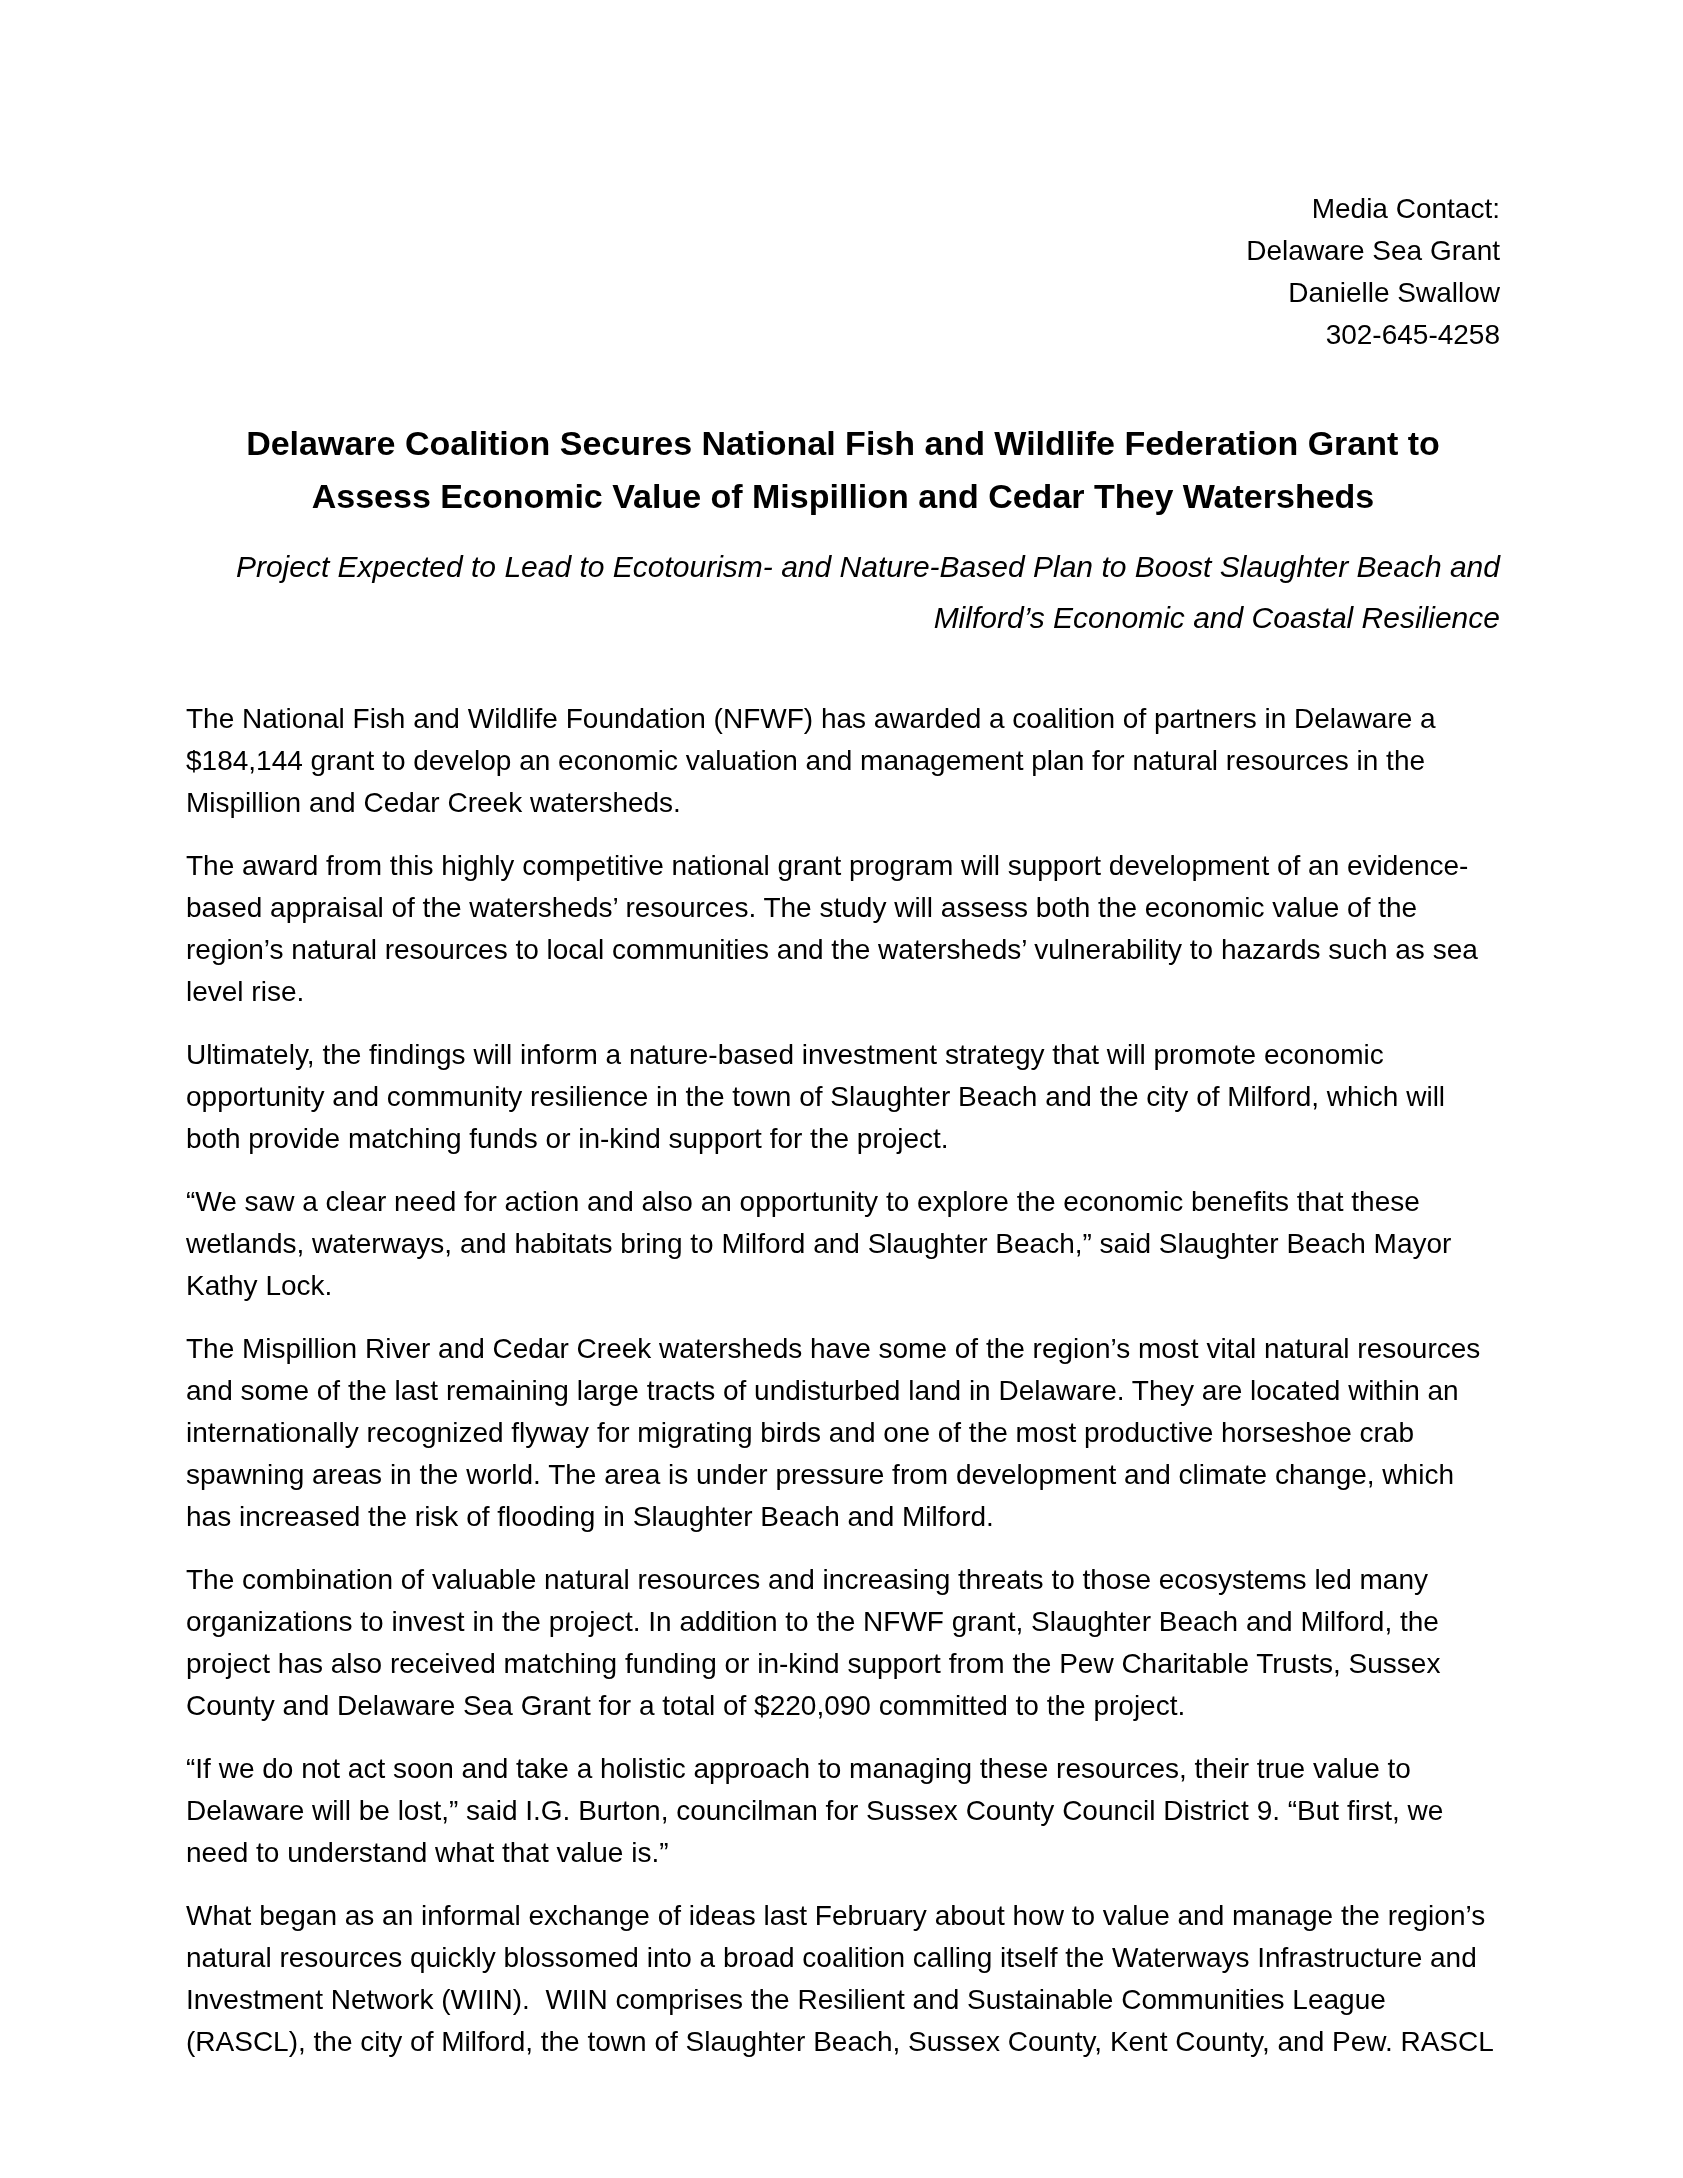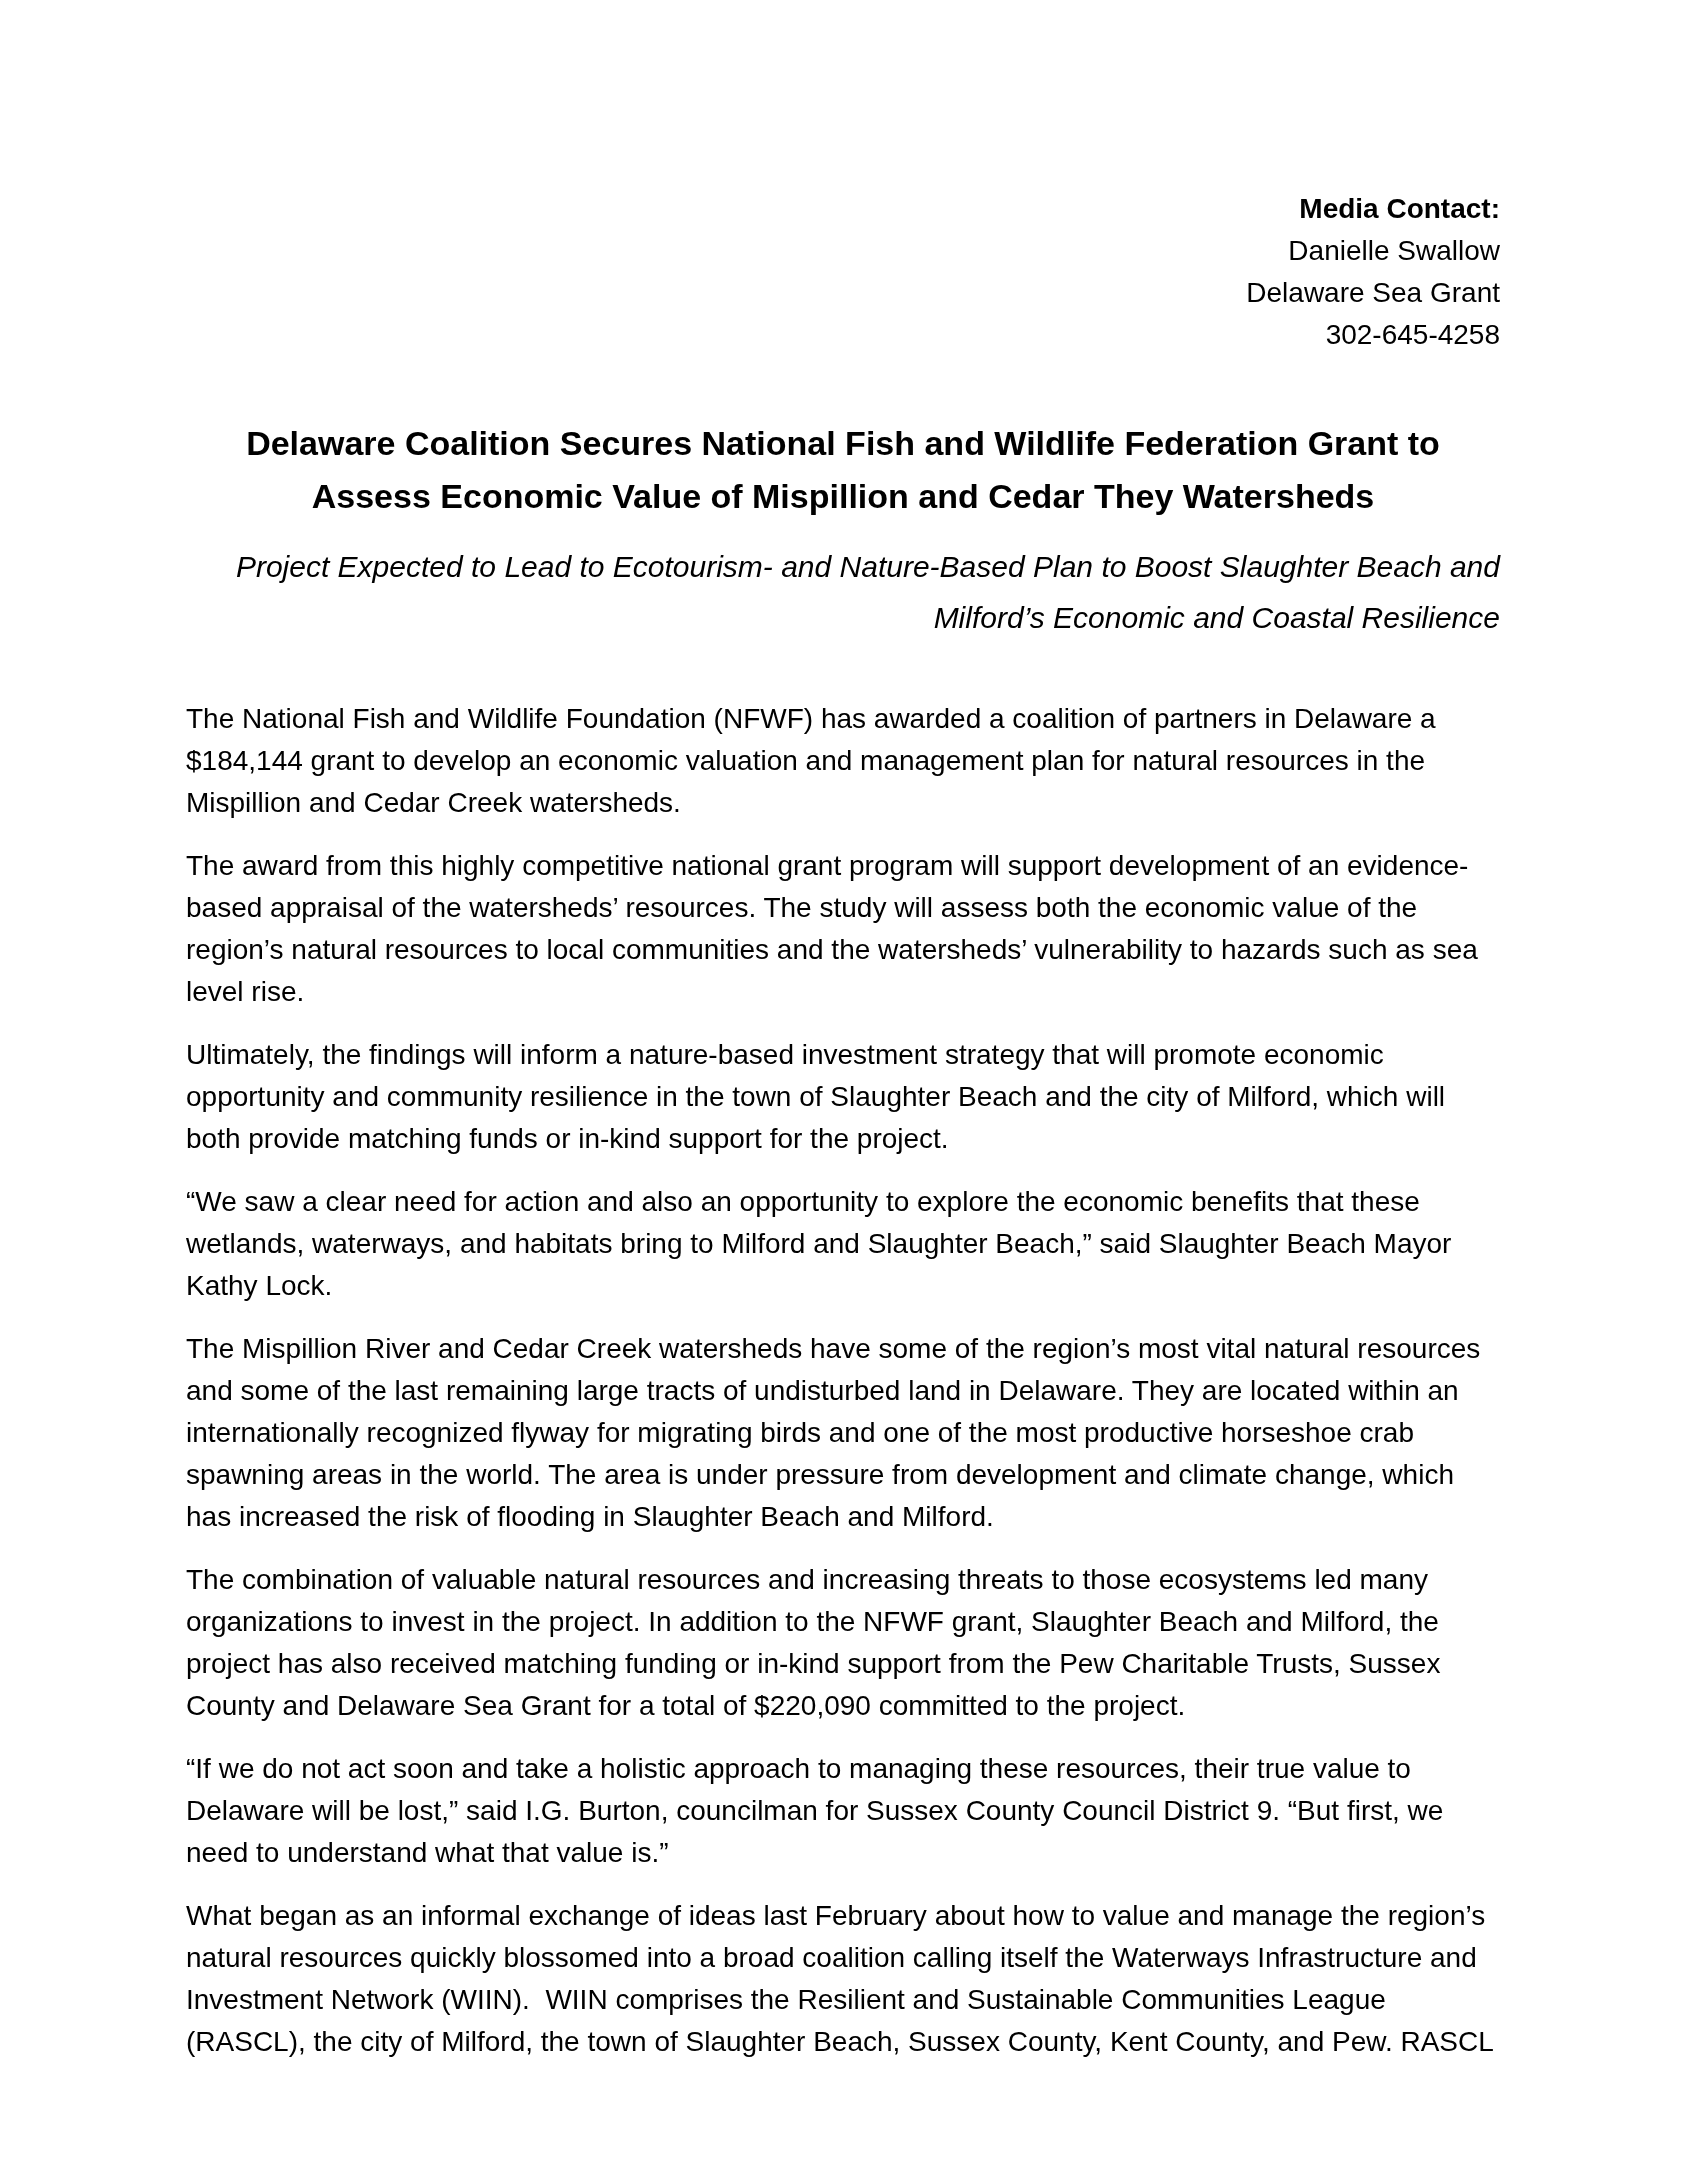--- a/index.html
+++ b/index.html
@@ -17,21 +17,21 @@
     box-sizing: border-box;
     padding: 188px 183px 0 186px;
     overflow: hidden;
   }
   .contact-block {
     text-align: right;
     font-size: 28px;
     line-height: 42px;
   }
   .contact-label {
-    font-weight: bold;
+    font-weight: normal;
   }
   .doc-title {
     margin: 61px auto 0 auto;
     max-width: 1327px;
     text-align: center;
     font-size: 34px;
     font-weight: bold;
     line-height: 53px;
   }
   .doc-subtitle {
@@ -55,22 +55,22 @@
     white-space: pre-wrap;
   }
 </style>
 </head>
 <body>
 
 <div class="page">
 
   <div class="contact-block">
     <div class="contact-label">Media Contact:</div>
+    <div>Delaware Sea Grant</div>
     <div>Danielle Swallow</div>
-    <div>Delaware Sea Grant</div>
     <div>302-645-4258</div>
   </div>
 
   <h1 class="doc-title">Delaware Coalition Secures National Fish and Wildlife Federation Grant to Assess Economic Value of Mispillion and Cedar They Watersheds</h1>
 
   <h2 class="doc-subtitle">Project Expected to Lead to Ecotourism- and Nature-Based Plan to Boost Slaughter Beach and Milford’s Economic and Coastal Resilience</h2>
 
   <div class="body-copy">
     <p>The National Fish and Wildlife Foundation (NFWF) has awarded a coalition of partners in Delaware a $184,144 grant to develop an economic valuation and management plan for natural resources in the Mispillion and Cedar Creek watersheds.</p>
     <p>The award from this highly competitive national grant program will support development of an evidence-based appraisal of the watersheds’ resources. The study will assess both the economic value of the region’s natural resources to local communities and the watersheds’ vulnerability to hazards such as sea level rise.</p>

